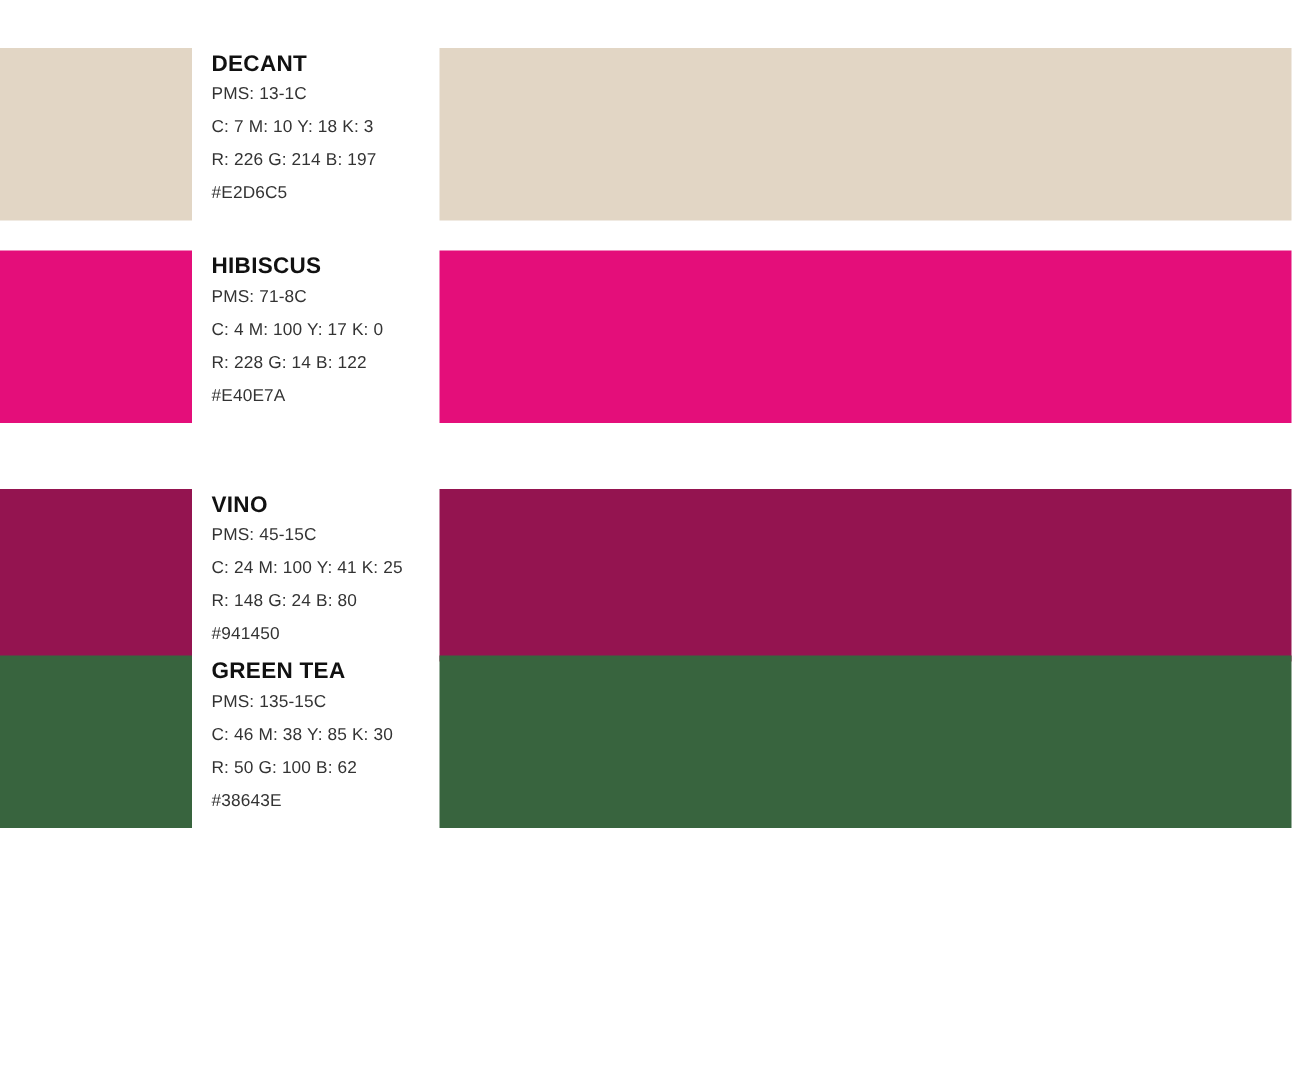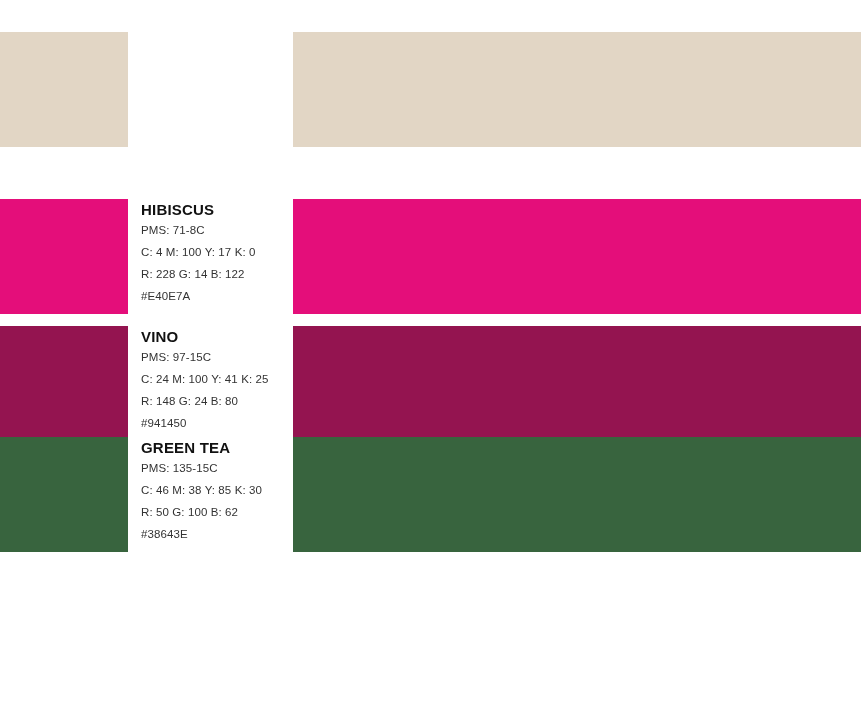--- a/index.html
+++ b/index.html
@@ -75,52 +75,59 @@
     letter-spacing: 0.1px;
   }
 
   .line-pms  { top: 25px; }
   .line-cmyk { top: 47px; }
   .line-rgb  { top: 69px; }
   .line-hex  { top: 91px; }
 
   
   #row-0 { top: 32px; }
-  #row-1 { top: 167px; margin-top: 32px; }
+  #row-1 { top: 167px; }
   #row-2 { top: 302px; margin-top: 24px; }
   #row-3 { top: 437px; text-align: center; }
   #row-4 { top: 572px; }
 </style>
 </head>
 <body style="background-color: rgb(255, 255, 255);">
 
 <div id="palette-sheet">
 
   <div class="swatch-row" id="row-0">
     <div class="swatch-left" style="background-color: rgb(226, 214, 197);"></div>
+    <div class="swatch-info">
+      <div class="swatch-title">DECANT</div>
+      <div class="swatch-line line-pms">PMS: 13-1C</div>
+      <div class="swatch-line line-cmyk">C: 7    M: 10    Y: 18    K: 3</div>
+      <div class="swatch-line line-rgb">R: 226    G: 214    B: 197</div>
+      <div class="swatch-line line-hex">#E2D6C5</div>
+    </div>
     <div class="swatch-right" style="background-color: rgb(226, 214, 197);"></div>
   </div>
 
   <div class="swatch-row" id="row-1">
     <div class="swatch-left" style="background-color: rgb(228, 14, 122);"></div>
     <div class="swatch-info">
       <div class="swatch-title">HIBISCUS</div>
       <div class="swatch-line line-pms">PMS: 71-8C</div>
       <div class="swatch-line line-cmyk">C: 4    M: 100    Y: 17    K: 0</div>
       <div class="swatch-line line-rgb">R: 228    G: 14    B: 122</div>
       <div class="swatch-line line-hex">#E40E7A</div>
     </div>
     <div class="swatch-right" style="background-color: rgb(228, 14, 122);"></div>
   </div>
 
   <div class="swatch-row" id="row-2">
     <div class="swatch-left" style="background-color: rgb(148, 20, 80);"></div>
     <div class="swatch-info">
       <div class="swatch-title">VINO</div>
-      <div class="swatch-line line-pms">PMS: 97-15C</div>
+      <div class="swatch-line line-pms">PMS: 45-15C</div>
       <div class="swatch-line line-cmyk">C: 24  M: 100  Y: 41  K: 25</div>
       <div class="swatch-line line-rgb">R: 148    G: 24    B: 80</div>
       <div class="swatch-line line-hex">#941450</div>
     </div>
     <div class="swatch-right" style="background-color: rgb(148, 20, 80);"></div>
   </div>
 
   <div class="swatch-row" id="row-3">
     <div class="swatch-left" style="background-color: rgb(56, 100, 62);"></div>
     <div class="swatch-info">

